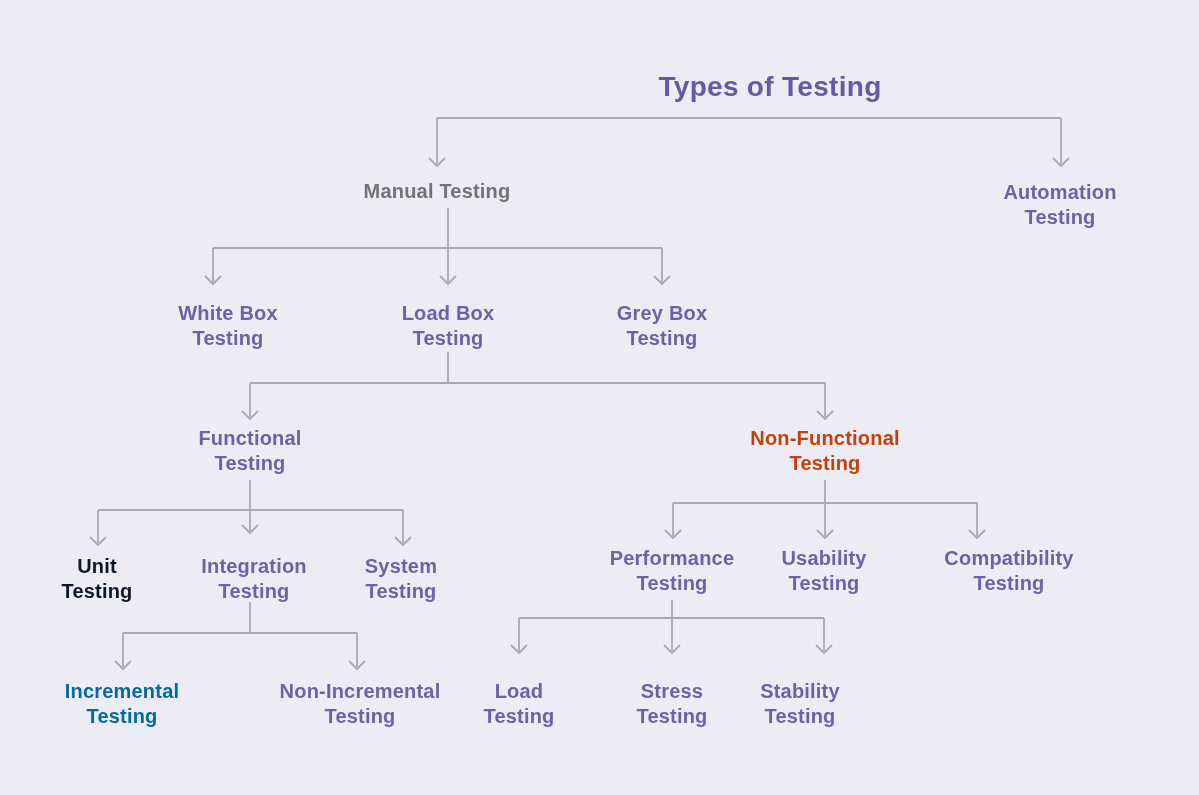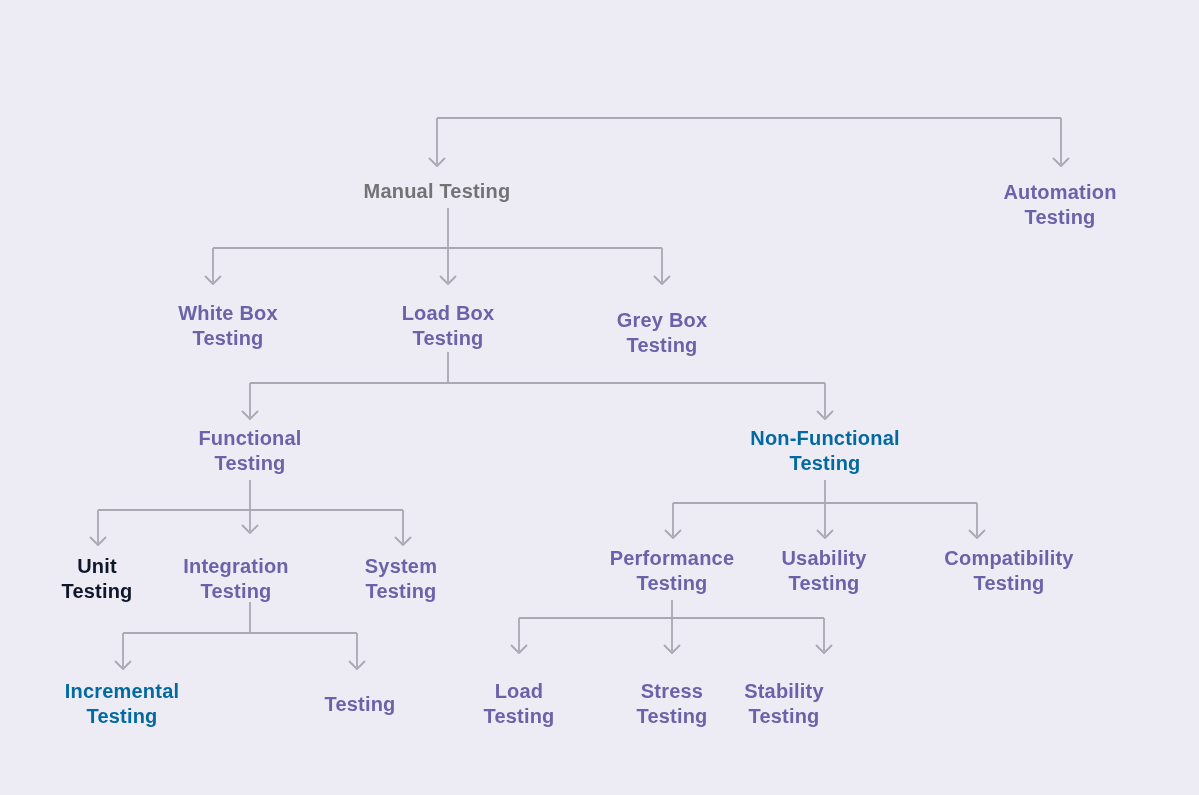--- a/index.html
+++ b/index.html
@@ -100,52 +100,55 @@
       <path d="M 115.5 661.5 L 123 669 L 130.5 661.5" fill="none" stroke="#A9A8B3" stroke-width="1.8" stroke-linecap="round" stroke-linejoin="round"></path>
       <path d="M 349.5 661.5 L 357 669 L 364.5 661.5" fill="none" stroke="#A9A8B3" stroke-width="1.8" stroke-linecap="round" stroke-linejoin="round"></path>
       <path d="M 665.5 530.5 L 673 538 L 680.5 530.5" fill="none" stroke="#A9A8B3" stroke-width="1.8" stroke-linecap="round" stroke-linejoin="round"></path>
       <path d="M 817.5 530.5 L 825 538 L 832.5 530.5" fill="none" stroke="#A9A8B3" stroke-width="1.8" stroke-linecap="round" stroke-linejoin="round"></path>
       <path d="M 969.5 530.5 L 977 538 L 984.5 530.5" fill="none" stroke="#A9A8B3" stroke-width="1.8" stroke-linecap="round" stroke-linejoin="round"></path>
       <path d="M 511.5 645.5 L 519 653 L 526.5 645.5" fill="none" stroke="#A9A8B3" stroke-width="1.8" stroke-linecap="round" stroke-linejoin="round"></path>
       <path d="M 664.5 645.5 L 672 653 L 679.5 645.5" fill="none" stroke="#A9A8B3" stroke-width="1.8" stroke-linecap="round" stroke-linejoin="round"></path>
       <path d="M 816.5 645.5 L 824 653 L 831.5 645.5" fill="none" stroke="#A9A8B3" stroke-width="1.8" stroke-linecap="round" stroke-linejoin="round"></path>
     </svg>
   <div id="nodes-layer">
+      <div class="node title-node" style="left: 770px; top: 87px; color: rgb(103, 90, 165);">
+        <span>Types of Testing</span>
+      </div>
       <div class="node" style="left: 437px; top: 191px; color: #737373;">
         <span>Manual Testing</span>
       </div>
       <div class="node" style="left: 1060px; top: 205px; color: rgb(108, 98, 169);">
         <span>Automation</span>
         <span>Testing</span>
       </div>
       <div class="node" style="left: 212px; top: 326px; color: rgb(108, 98, 169); margin-left: 16px;">
         <span>White Box</span>
         <span>Testing</span>
       </div>
       <div class="node" style="left: 448px; top: 326px; color: rgb(108, 98, 169);">
         <span>Load Box</span>
         <span>Testing</span>
       </div>
-      <div class="node" style="left: 662px; top: 333px; color: rgb(108, 98, 169);">
+      <div class="node" style="left: 662px; top: 326px; color: rgb(108, 98, 169);">
         <span>Grey Box</span>
         <span>Testing</span>
       </div>
       <div class="node" style="left: 250px; top: 451px; color: rgb(108, 98, 169);">
         <span>Functional</span>
         <span>Testing</span>
       </div>
-      <div class="node" style="left: 825px; top: 451px; color: #0369a1;">
+      <div class="node" style="left: 825px; top: 451px; color: #c2410c;">
         <span>Non-Functional</span>
         <span>Testing</span>
       </div>
       <div class="node" style="left: 97px; top: 579px; color: #0f172a;">
         <span>Unit</span>
         <span>Testing</span>
       </div>
-      <div class="node" style="left: 236px; top: 579px; color: rgb(108, 98, 169);">
+      <div class="node" style="left: 254px; top: 579px; color: rgb(108, 98, 169);">
         <span>Integration</span>
         <span>Testing</span>
       </div>
       <div class="node" style="left: 401px; top: 579px; color: rgb(108, 98, 169);">
         <span>System</span>
         <span>Testing</span>
       </div>
       <div class="node" style="left: 672px; top: 571px; color: rgb(108, 98, 169);">
         <span>Performance</span>
         <span>Testing</span>
@@ -156,28 +159,29 @@
       </div>
       <div class="node" style="left: 977px; top: 571px; color: rgb(108, 98, 169); margin-left: 32px;">
         <span>Compatibility</span>
         <span>Testing</span>
       </div>
       <div class="node" style="left: 122px; top: 704px; color: #0369a1;">
         <span>Incremental</span>
         <span>Testing</span>
       </div>
       <div class="node" style="left: 360px; top: 704px; color: rgb(108, 98, 169);">
+        <span>Non-Incremental</span>
         <span>Testing</span>
       </div>
       <div class="node" style="left: 519px; top: 704px; color: rgb(108, 98, 169);">
         <span>Load</span>
         <span>Testing</span>
       </div>
       <div class="node" style="left: 672px; top: 704px; color: rgb(108, 98, 169);">
         <span>Stress</span>
         <span>Testing</span>
       </div>
-      <div class="node" style="left: 784px; top: 704px; color: rgb(108, 98, 169);">
+      <div class="node" style="left: 800px; top: 704px; color: rgb(108, 98, 169);">
         <span>Stability</span>
         <span>Testing</span>
       </div>
     </div>
 </div>
 
 </body></html>

